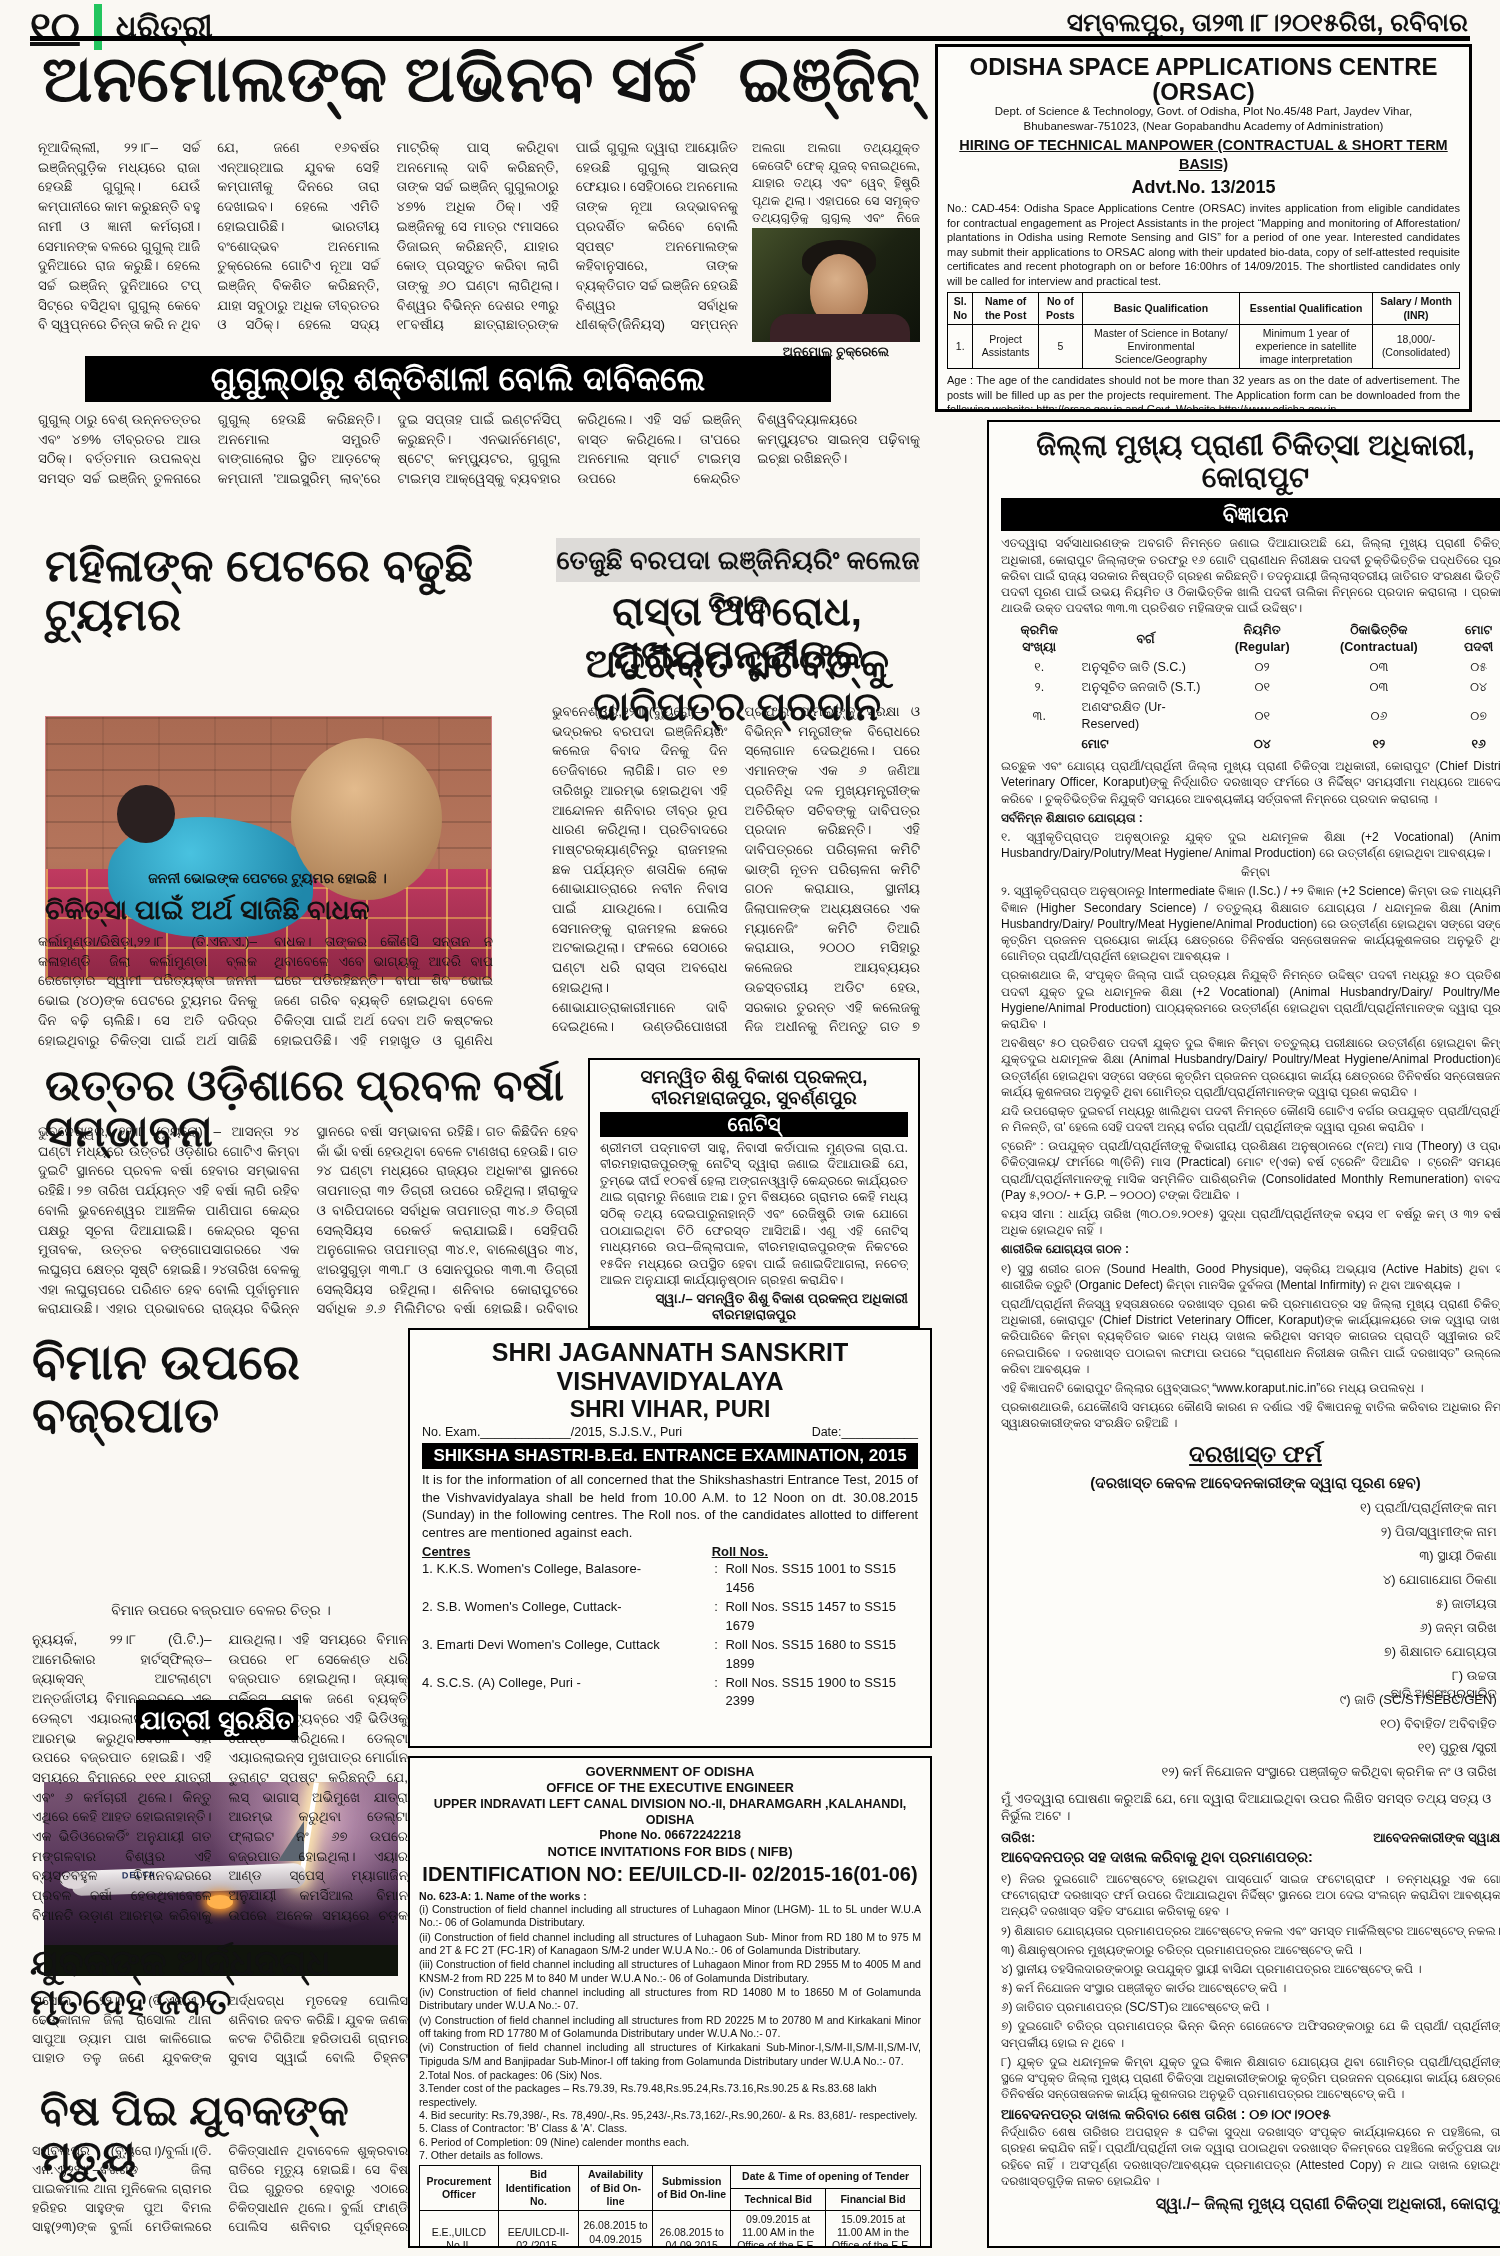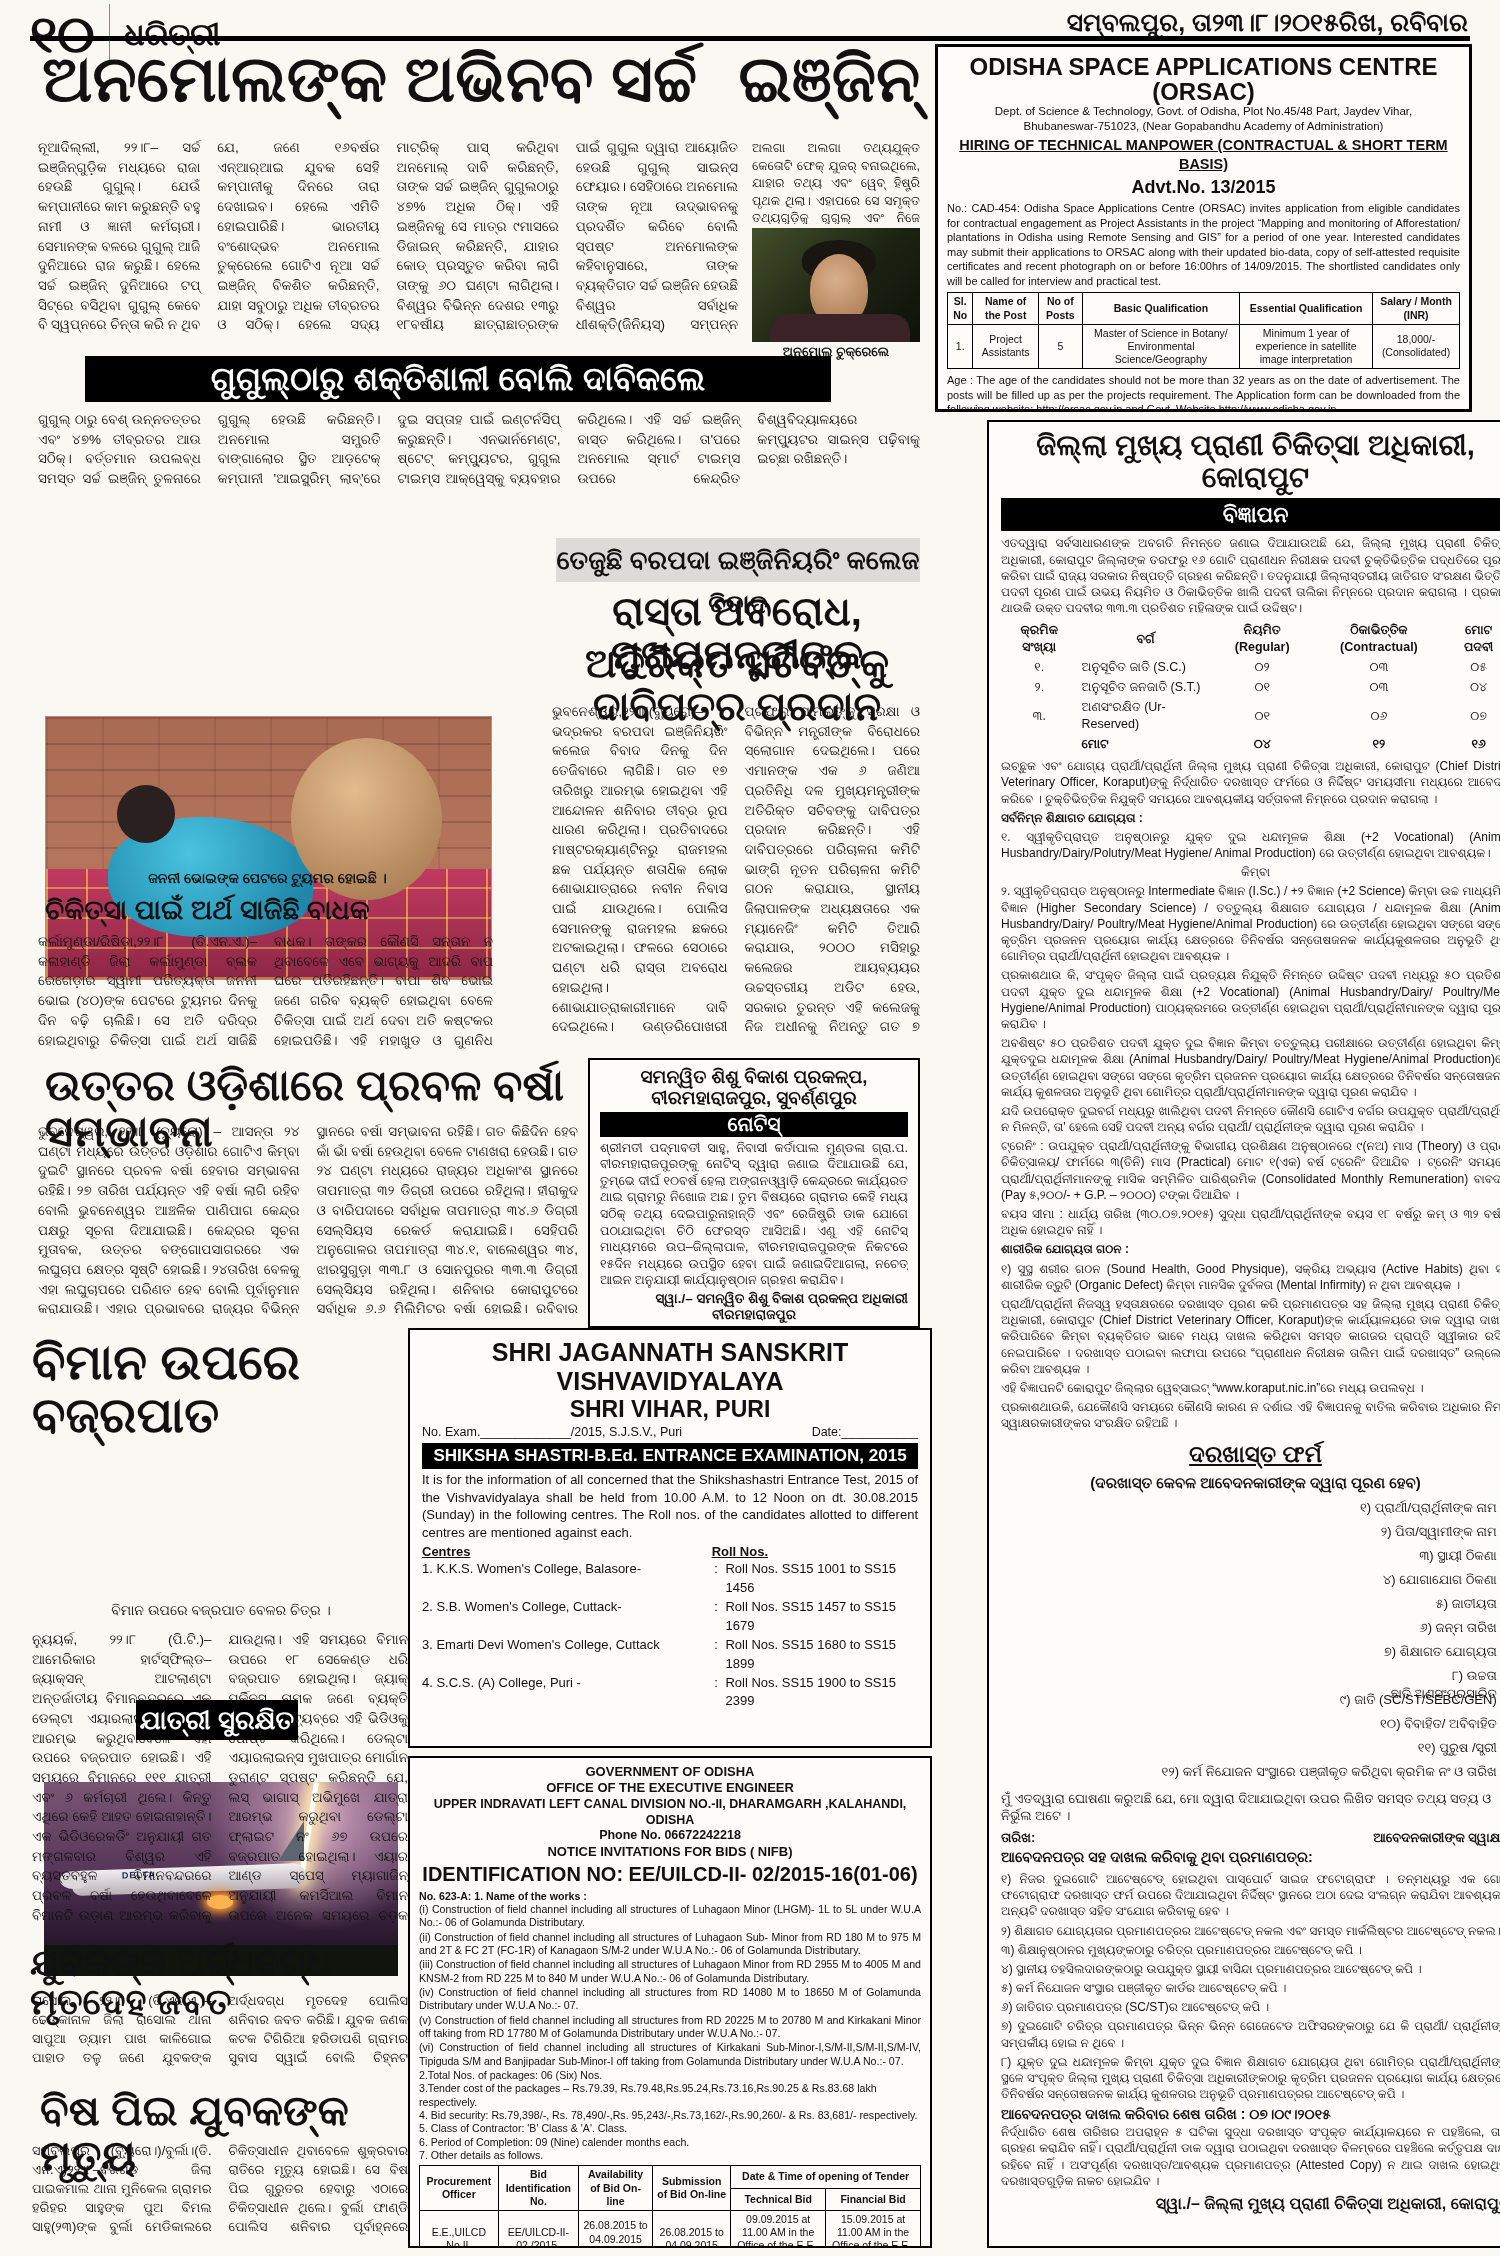--- a/index.html
+++ b/index.html
@@ -3,21 +3,21 @@
 <meta charset="utf-8">
 <style>
   html,body{margin:0;padding:0;background:#888;}
   #page{position:relative;width:1500px;height:2256px;background:#faf8f3;color:#111;
         font-family:"Liberation Sans",sans-serif;overflow:hidden;}
   .abs{position:absolute;}
   .jtext{text-align:justify;text-justify:inter-word;overflow:hidden;}
   .bold{font-weight:bold;}
   .center{text-align:center;}
   
-  .pageno{font-size:52px;font-weight:bold;border-right:1px solid #22c55e;padding-right:14px;}
+  .pageno{font-size:40px;font-weight:bold;border-right:8px solid #22c55e;padding-right:14px;text-decoration:underline;}
   .papername{font-size:31px;font-weight:bold;padding-left:14px;}
   .dateline{font-size:25px;font-weight:bold;text-align:right;}
   .toprule{background:#000;height:5px;}
   
   .h-lead{font-size:64px;font-weight:bold;display:flex;justify-content:space-between;line-height:1.05;}
   .banner-black{background:#000;color:#fff;font-weight:bold;text-align:center;}
   .kicker{background:#dddbd8;font-weight:bold;text-align:center;}
   .headline{font-weight:bold;line-height:1.08;}
   .cols{column-gap:17px;font-size:13.5px;line-height:1.46;}
   .cap{font-weight:bold;text-align:center;}
@@ -112,20 +112,21 @@
   <div class="abs cap" style="left:752px;top:344px;width:168px;font-size:13px;">ଅନମୋଲ ଚୁକ୍ରେଲେ</div>
   <div class="abs banner-black" style="left:85px;top:356px;width:746px;height:46px;font-size:33px;line-height:46px;">ଗୁଗୁଲ୍‌ଠାରୁ ଶକ୍ତିଶାଳୀ ବୋଲି ଦାବିକଲେ</div>
   <div class="abs cols jtext" style="left:38px;top:410px;width:882px;height:124px;column-count:5;">
     <span>ଗୁଗୁଲ୍ ଠାରୁ ବେଶ୍ ଉନ୍ନତତ୍ତର ଏବଂ ୪୭% ତୀବ୍ରତର ଆଉ ସଠିକ୍। ବର୍ତ୍ତମାନ ଉପଲବ୍ଧ ସମସ୍ତ ସର୍ଚ୍ଚ ଇଞ୍ଜିନ୍ ତୁଳନାରେ ଗୁଗୁଲ୍ ହେଉଛି</span>
     <span>କରିଛନ୍ତି। ଅନମୋଲ ସମ୍ପ୍ରତି ବାଙ୍ଗାଲୋର ସ୍ଥିତ ଆଡ଼ଟେକ୍ କମ୍ପାନୀ 'ଆଇସ୍କ୍ରିମ୍ ଲାବ୍'ରେ ଦୁଇ ସପ୍ତାହ ପାଇଁ ଇଣ୍ଟର୍ନସିପ୍ କରୁଛନ୍ତି।</span>
     <span>ଏନଭାର୍ନମେଣ୍ଟ, ଷ୍ଟେଟ୍ କମ୍ପ୍ୟୁଟର, ଗୁଗୁଲ ଟାଇମ୍ସ ଆକ୍ୱେସ୍‌କୁ ବ୍ୟବହାର କରିଥିଲେ। ଏହି ସର୍ଚ୍ଚ ଇଞ୍ଜିନ୍ ବାସ୍ତ</span>
     <span>କରିଥିଲେ। ତା'ପରେ ଅନମୋଲ ସ୍ମାର୍ଟ ଟାଇମ୍ସ ଉପରେ କେନ୍ଦ୍ରିତ</span>
     <span>ବିଶ୍ୱବିଦ୍ୟାଳୟରେ କମ୍ପ୍ୟୁଟର ସାଇନ୍ସ ପଢ଼ିବାକୁ ଇଚ୍ଛା ରଖିଛନ୍ତି।</span>
   </div>
 
+  <div class="abs headline" style="left:45px;top:542px;width:500px;font-size:45px;">ମହିଳାଙ୍କ ପେଟରେ ବଢୁଛି ଟ୍ୟୁମର</div>
   <figure class="abs ph tumorph" style="left:45px;top:602px;width:445px;height:262px;">
     <div class="bed"></div>
     <div class="cloth"></div>
     <div class="dome"></div>
     <div class="head"></div>
   </figure>
   <div class="abs cap" style="left:45px;top:870px;width:445px;font-size:14px;">ଜନନୀ ଭୋଇଙ୍କ ପେଟରେ ଟ୍ୟୁମର ହୋଇଛି ।</div>
   <div class="abs headline" style="left:45px;top:896px;width:430px;font-size:27px;">ଚିକିତ୍ସା ପାଇଁ ଅର୍ଥ ସାଜିଛି ବାଧକ</div>
   <div class="abs cols jtext" style="left:38px;top:932px;width:455px;height:122px;column-count:2;">
     <span>କର୍ଲାମୁଣ୍ଡା/ରିଷିଡ଼ା,୨୨।୮ (ତି.ଏନ.ଏ.)–କଳାହାଣ୍ଡି ଜିଲା କର୍ଲାମୁଣ୍ଡା ବ୍ଲକ ରେଗେଡ଼ାର ସ୍ୱାମୀ ପରିତ୍ୟକ୍ତା ଜନନୀ ଭୋଇ (୪୦)ଙ୍କ ପେଟରେ ଟ୍ୟୁମର ଦିନକୁ ଦିନ ବଢ଼ି ଚାଲିଛି। ସେ ଅତି ଦରିଦ୍ର ହୋଇଥିବାରୁ ଚିକିତ୍ସା ପାଇଁ ଅର୍ଥ ସାଜିଛି ବାଧକ। ତାଙ୍କର କୌଣସି ସନ୍ତାନ ନ ଥିବାବେଳେ ଏବେ ଭାଗ୍ୟକୁ ଆଦରି ବାପ ଘରେ ପଡିରହିଛନ୍ତି। ବାପା ଶିବ ଭୋଇ ଜଣେ ଗରିବ ବ୍ୟକ୍ତି ହୋଇଥିବା</span>

